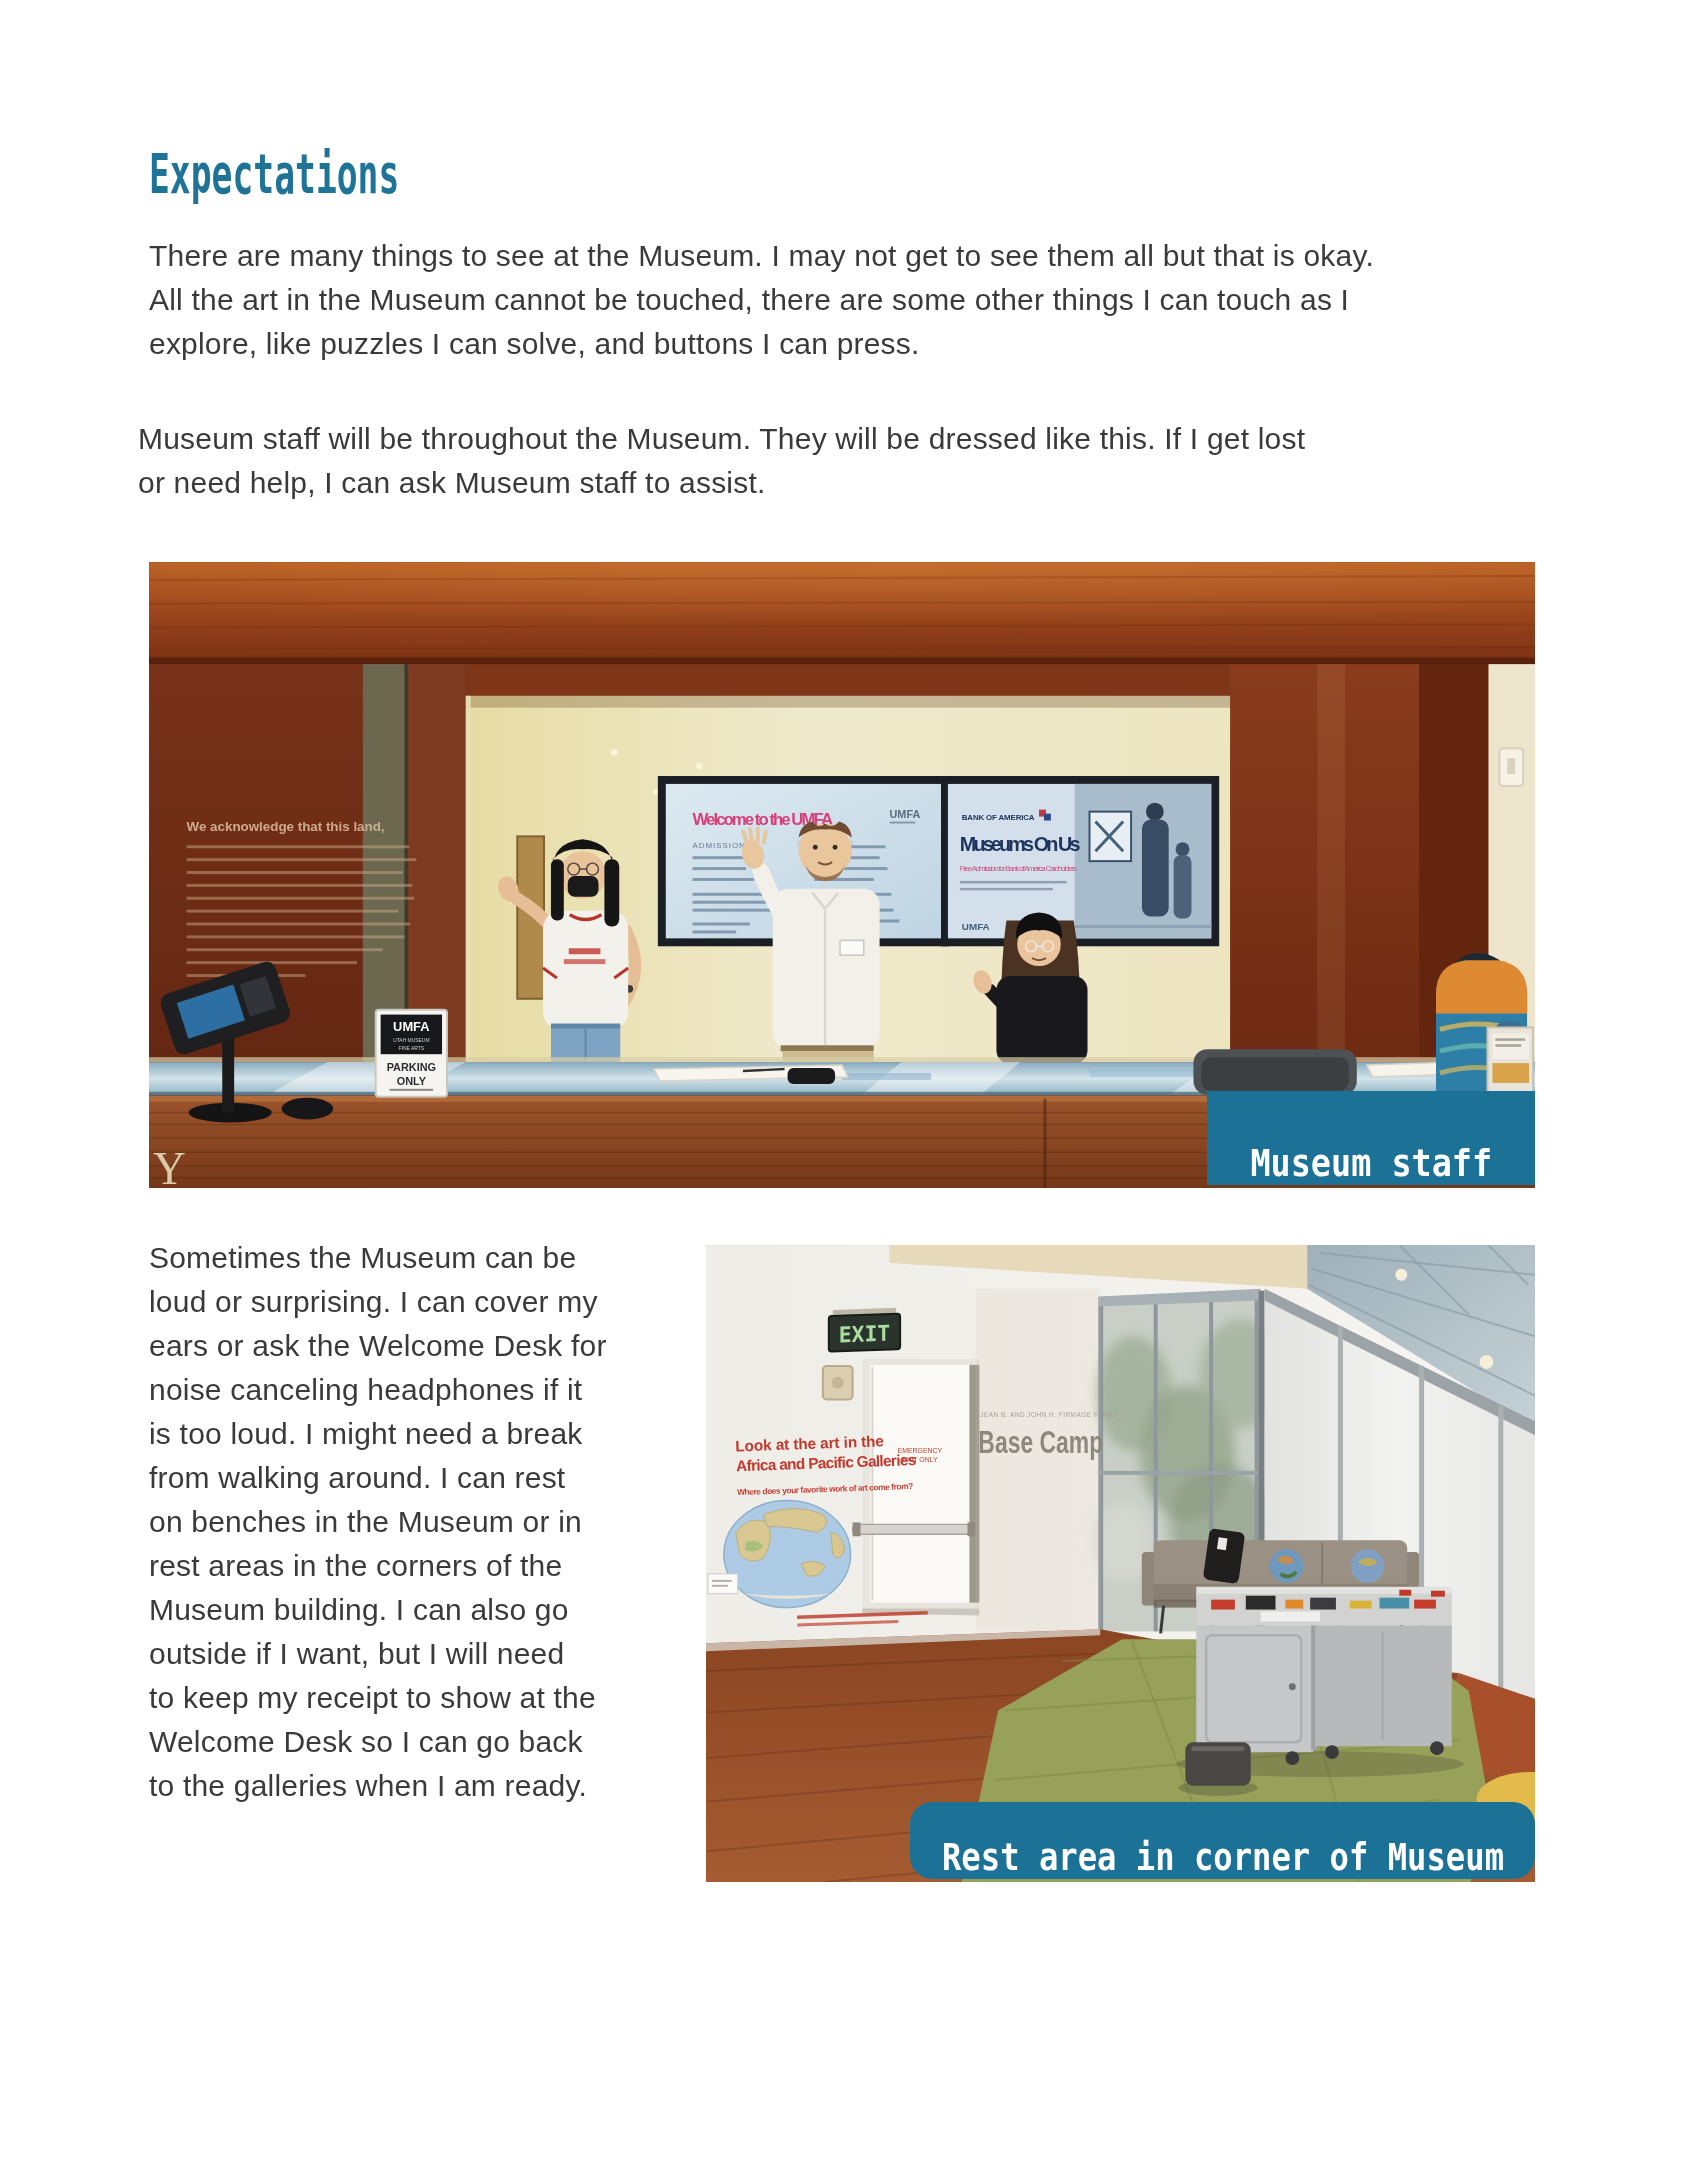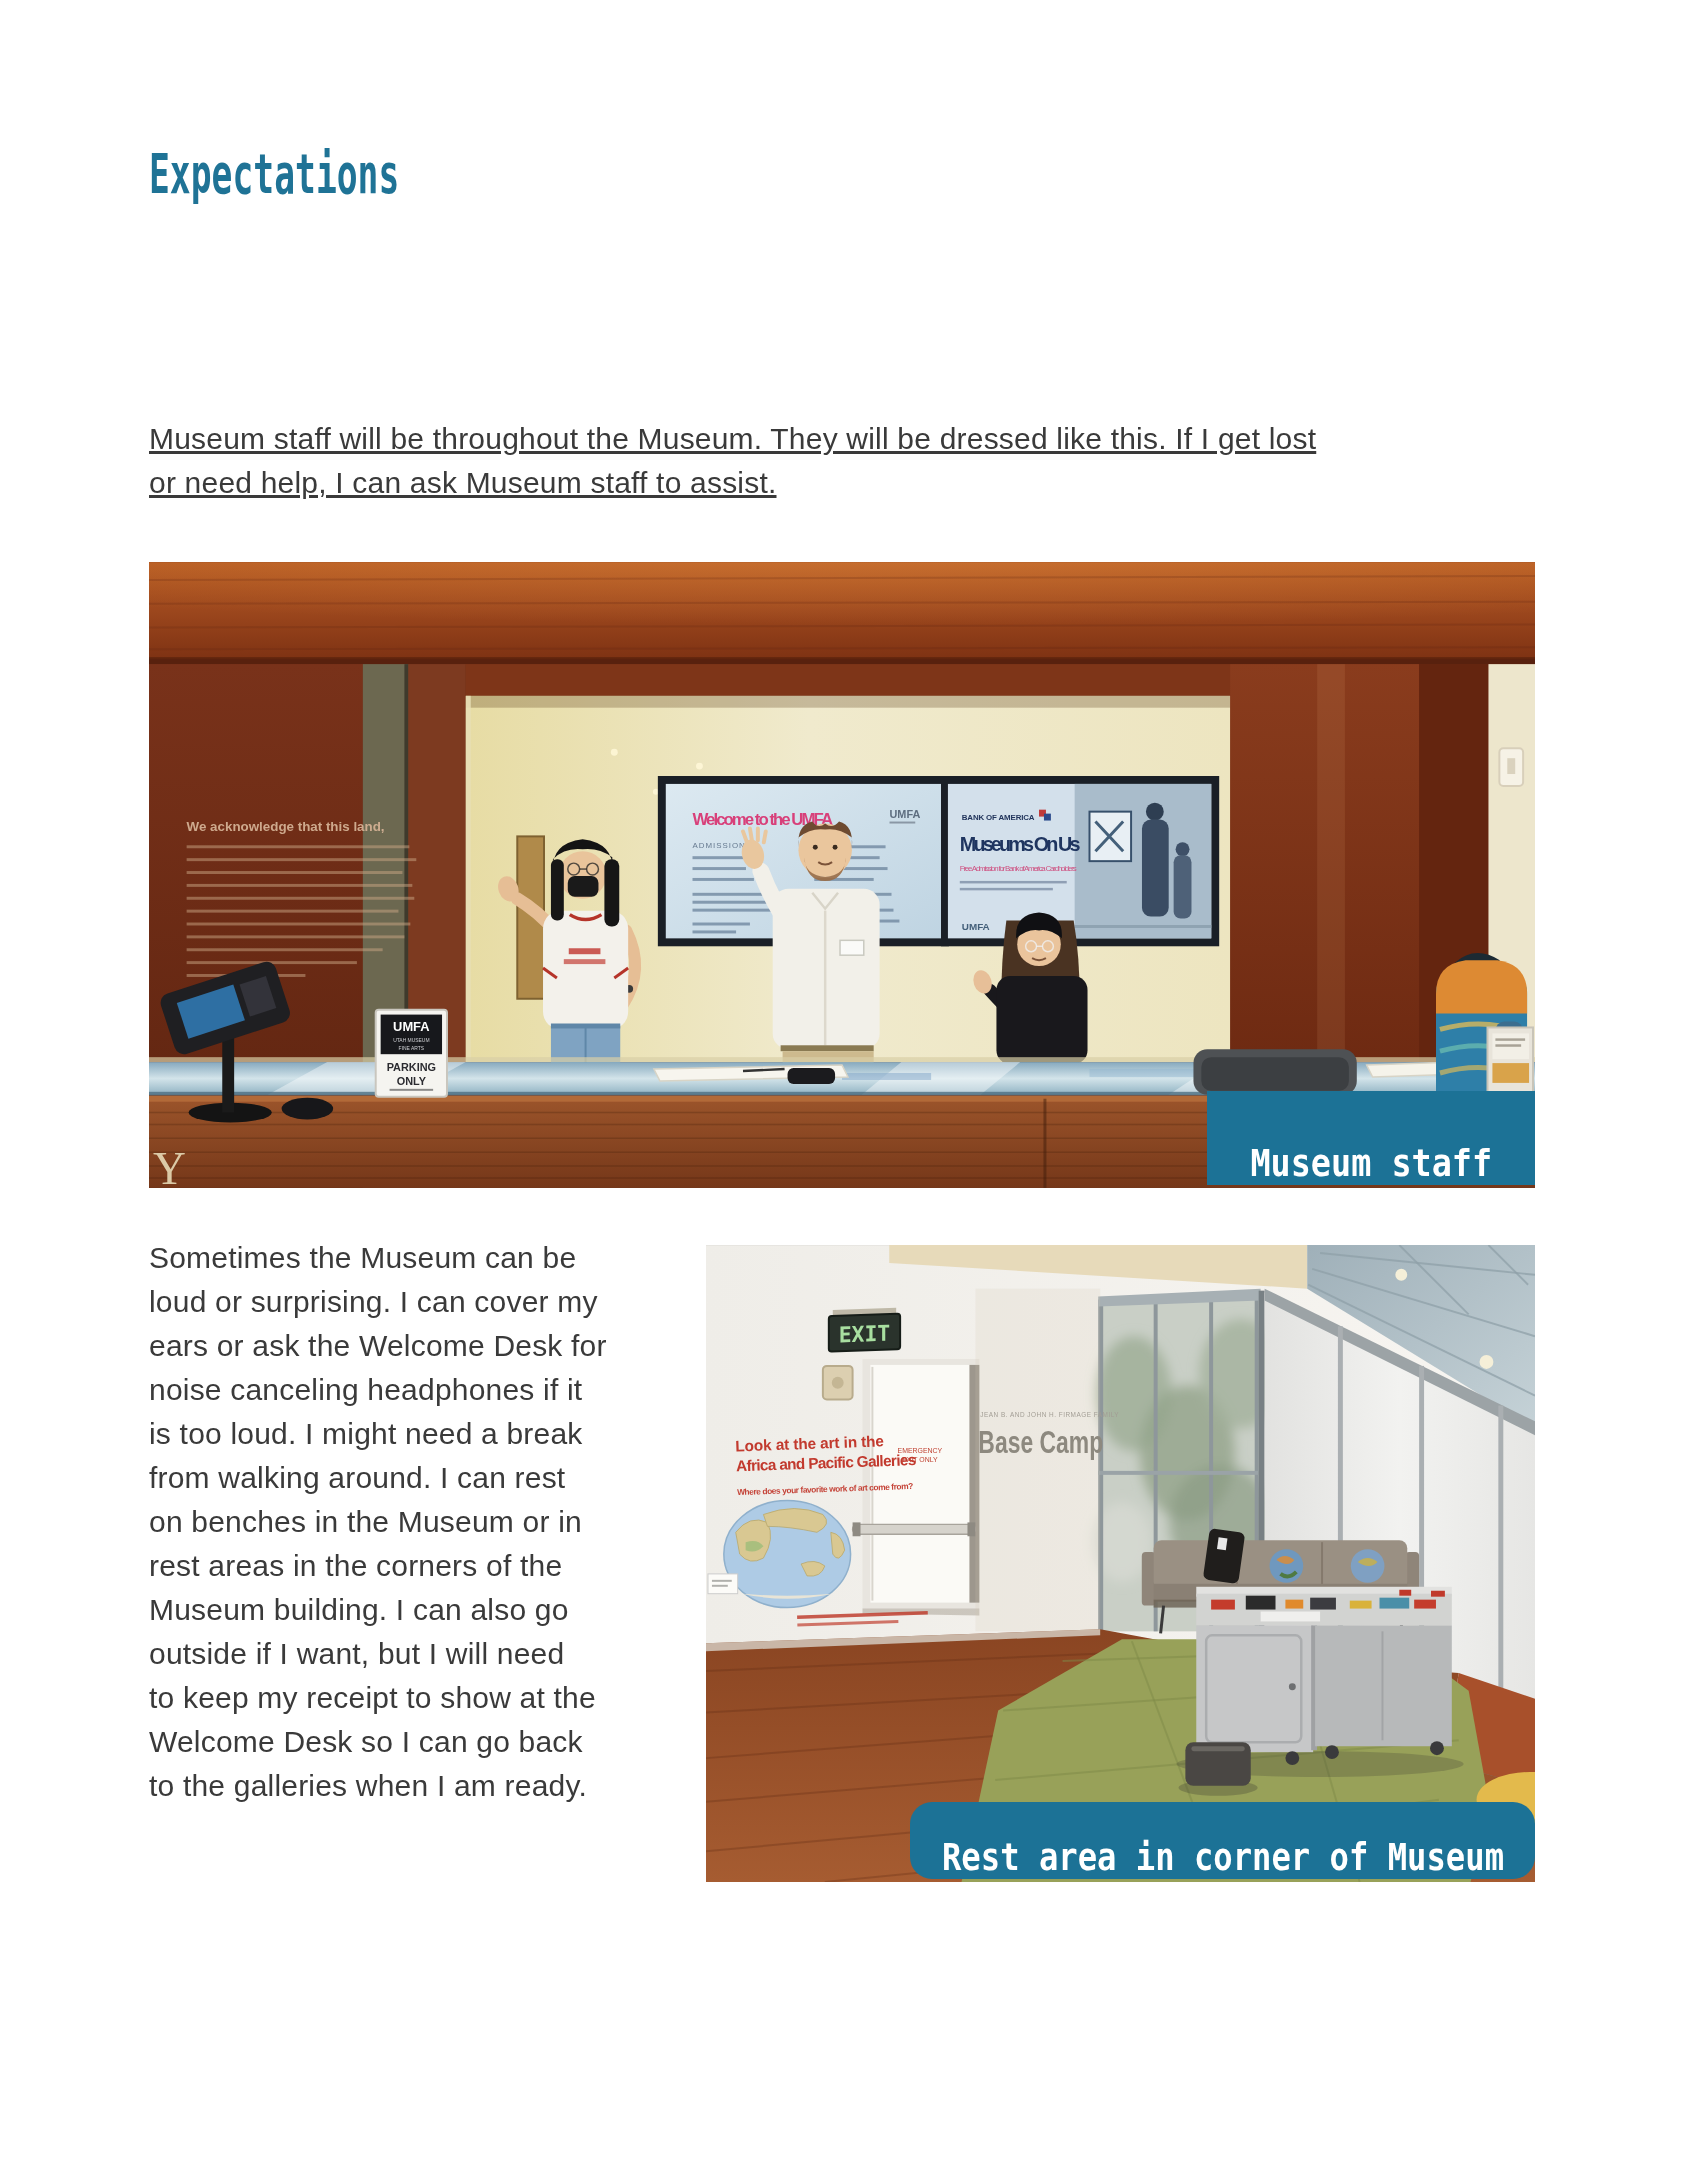--- a/index.html
+++ b/index.html
@@ -6,21 +6,21 @@
     --accent:#1C7296; --heading:#1F7396; --body:#3A3A3A;
   }
   html,body{margin:0;padding:0;background:#ffffff;}
   #page{position:relative;width:1683px;height:2178px;background:#ffffff;overflow:hidden;
         font-family:"Liberation Sans",sans-serif;}
   .heading{position:absolute;left:149px;top:143px;color:var(--heading);
            font-family:"DejaVu Sans Mono",monospace;font-weight:bold;font-size:55px;line-height:1.15;}
   .heading .squeeze{display:inline-block;transform:scaleX(0.63);transform-origin:left center;white-space:nowrap;}
   .para{position:absolute;white-space:pre-line;color:var(--body);font-size:30px;line-height:44px;letter-spacing:0.2px;}
   #para1{left:149px;top:234px;width:1416px;}
-  #para2{left:149px;top:417px;width:1416px;text-decoration:underline;}
+  #para2{left:138px;top:417px;width:1416px;}
   #para3{left:149px;top:1236px;width:554px;line-height:44px;}
   .photo{position:absolute;overflow:hidden;background:#777;}
   #photo1{left:149px;top:562px;width:1386px;height:626px;}
   #photo2{left:706px;top:1245px;width:829px;height:637px;}
   .photo svg{display:block;position:absolute;left:0;top:0;}
   .caption{position:absolute;right:0;bottom:3px;background:var(--accent);color:#fff;
            display:flex;align-items:flex-end;justify-content:center;
            font-family:"DejaVu Sans Mono",monospace;font-weight:bold;}
   #caption1{width:328px;height:94px;font-size:38px;}
   #caption1 .squeeze{display:inline-block;transform:scaleX(0.88);white-space:nowrap;}
@@ -29,20 +29,23 @@
 </style>
 </head>
 <body>
 
 <div id="page">
 
   <div class="heading">
     <span class="squeeze">Expectations</span>
   </div>
 
+  <div class="para" id="para1">There are many things to see at the Museum. I may not get to see them all but that is okay.
+All the art in the Museum cannot be touched, there are some other things I can touch as I
+explore, like puzzles I can solve, and buttons I can press.</div>
   <div class="para" id="para2">Museum staff will be throughout the Museum. They will be dressed like this. If I get lost
 or need help, I can ask Museum staff to assist.</div>
 
   <div class="photo" id="photo1">
     <svg width="1386" height="626" viewBox="0 0 1400 632">
       <defs>
         <linearGradient id="gTopWood" x1="0" y1="0" x2="0" y2="1">
           <stop offset="0" stop-color="#B2571F"></stop>
             <stop offset="0.5" stop-color="#9C471D"></stop>
             <stop offset="1" stop-color="#7E3213"></stop>

